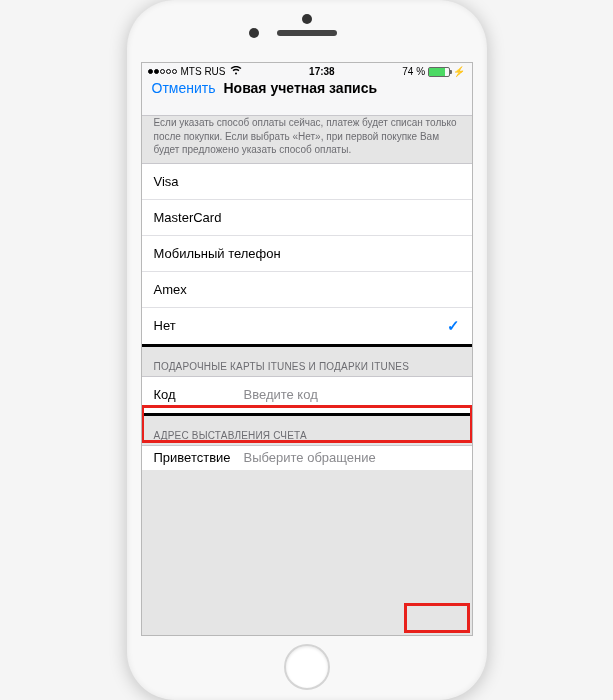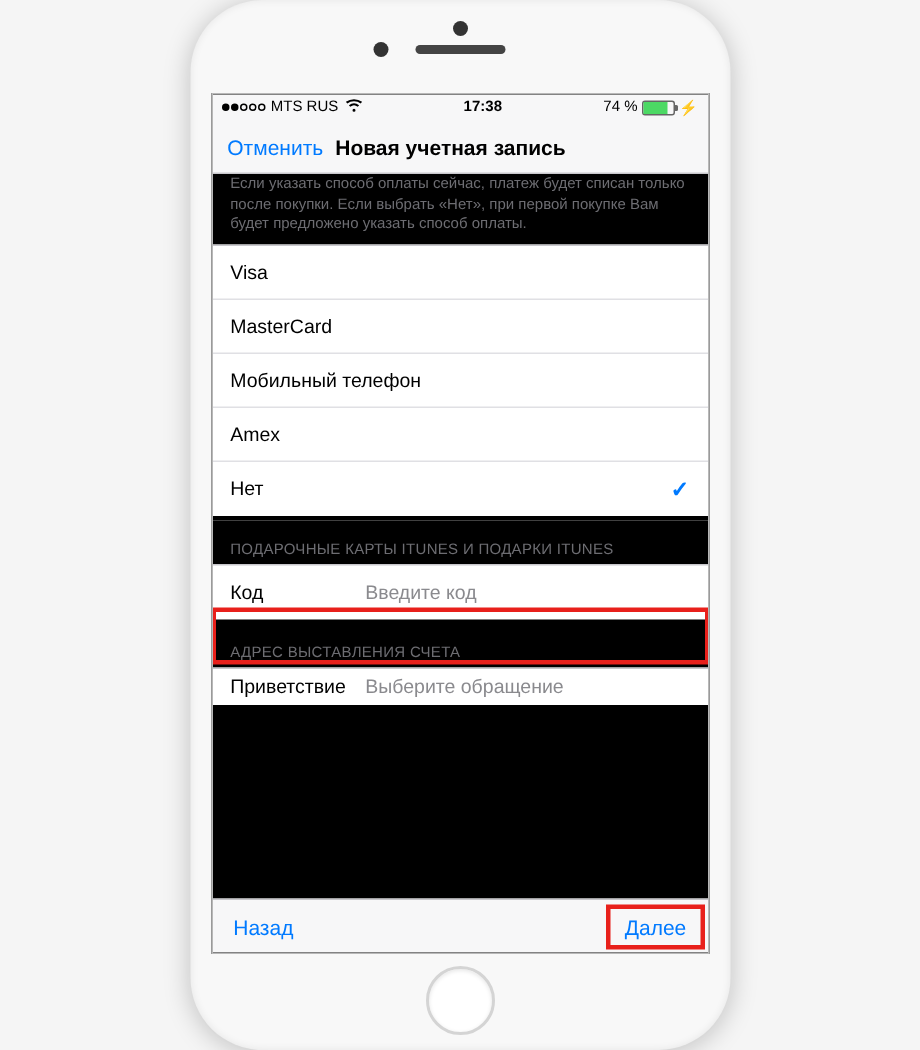--- a/index.html
+++ b/index.html
@@ -42,21 +42,21 @@
     .home-btn {
       position: absolute;
       bottom: 10px; left: 50%; transform: translateX(-50%);
       width: 46px; height: 46px; border-radius: 50%;
       background: #fff;
       border: 2px solid #d4d4d4;
       box-shadow: inset 0 1px 3px rgba(0,0,0,0.1);
     }
     .screen {
       width: 100%; height: 100%;
-      background: #000000;
+      background: #e5e5e5;
       border: 1px solid #b8b8b8;
       overflow: hidden;
       display: flex; flex-direction: column;
     }
     .status-bar {
       height: 17px;
       background: #f7f7f8;
       display: flex; align-items: center; justify-content: space-between;
       padding: 0 6px;
       font-size: 10px; font-weight: 500; color: #000;
@@ -67,21 +67,21 @@
     .dot.filled { background: #000; }
     .battery-wrap { display: flex; align-items: center; gap: 3px; }
     .battery { width: 22px; height: 10px; border: 1px solid #666; border-radius: 2px; position: relative; }
     .battery::after { content:""; position:absolute; right:-3px; top:2px; width:2px; height:4px; background:#666; border-radius:0 1px 1px 0;}
     .battery-fill { height: 100%; width: 81%; background: #4cd964; }
     .charge { font-size: 10px; }
     .nav-bar {
       height: 36px;
       background: #f7f7f8;
       border-bottom: 1px solid #c8c7cc;
-      display: flex; align-items: center;
+      display: flex; 
       padding: 0 10px;
       position: relative;
     }
     .nav-cancel { color: #007aff; font-size: 14px; }
     .nav-title { font-size: 14px; font-weight: 600; margin-left: 8px; color: #000; }
     .content { flex: 1; overflow: hidden; }
     .section-header {
       padding: 14px 12px 4px 12px;
       font-size: 10px; color: #6d6d72;
       letter-spacing: 0.2px;
@@ -196,24 +196,20 @@
         <div class="section-header">АДРЕС ВЫСТАВЛЕНИЯ СЧЕТА</div>
         <div class="list" style="border-bottom:none">
           <div class="row kv-row" style="justify-content:flex-start; height:24px; overflow:hidden">
             <span class="label">Приветствие</span>
             <span class="value">Выберите обращение</span>
           </div>
         </div>
 
       </div>
 
-      <div class="toolbar">
-        <span class="link">Назад</span>
-        <span class="link">Далее</span>
-      </div>
 
       <div class="highlight-row highlight-none"></div>
       <div class="highlight-row highlight-next"></div>
 
     </div>
   </div>
 
   <div class="home-btn"></div>
 </div>
 

